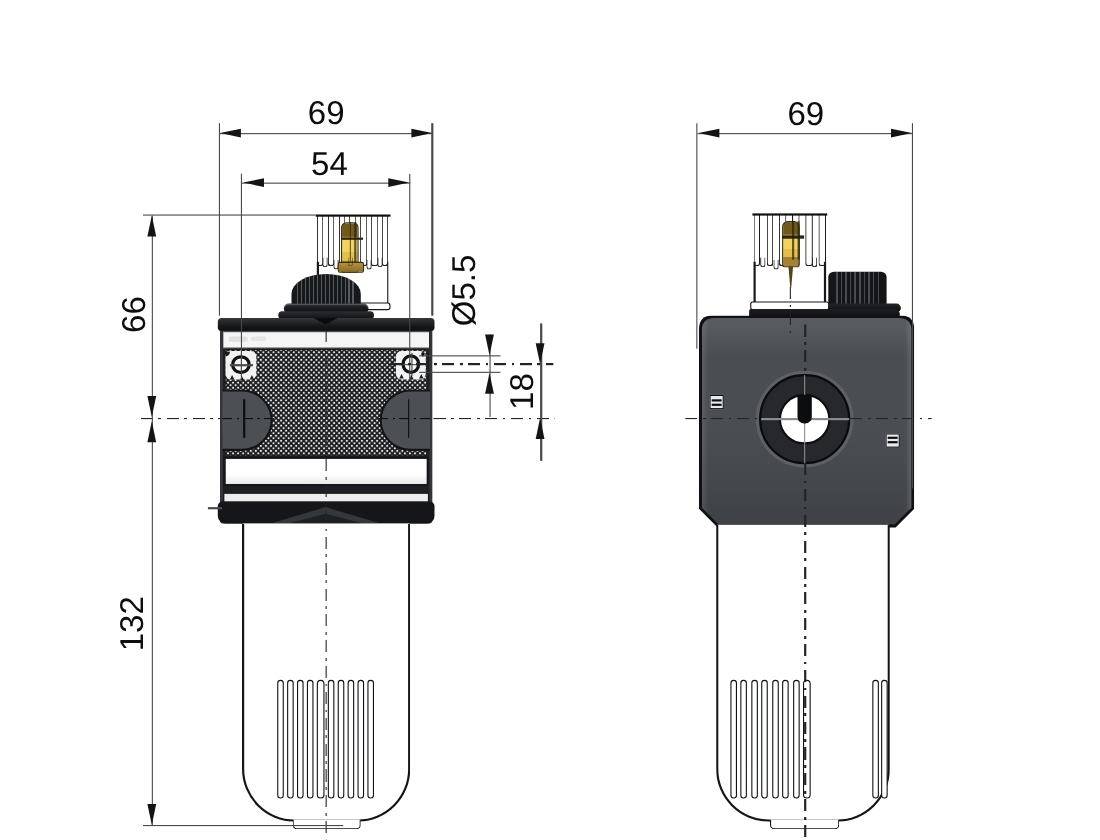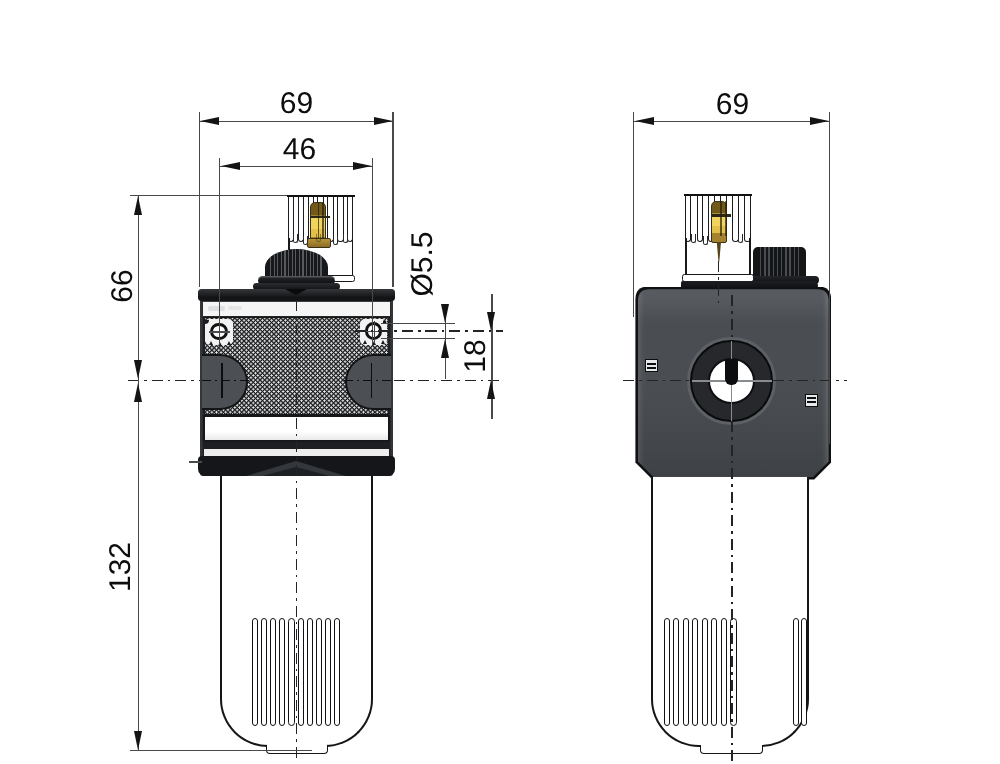--- a/index.html
+++ b/index.html
@@ -221,21 +221,21 @@
     <div class="hline dline" style="left:199.5px;top:72.9px;width:193.5px;"></div>
     <div class="arr arr-left" style="left:200px;top:69px;"></div>
     <div class="arr arr-right" style="left:373.5px;top:69px;"></div>
     <div class="dimtext" style="left:266px;top:41px;width:61px;">69</div>
 
     <div class="vline dlinev" style="left:219.3px;top:110px;height:187px;"></div>
     <div class="vline dlinev" style="left:371.9px;top:110px;height:187px;"></div>
     <div class="hline dline" style="left:220px;top:118.3px;width:152.5px;"></div>
     <div class="arr arr-left" style="left:220.5px;top:114.4px;"></div>
     <div class="arr arr-right" style="left:353.4px;top:114.4px;"></div>
-    <div class="dimtext" style="left:269px;top:86.5px;width:61px;">46</div>
+    <div class="dimtext" style="left:269px;top:86.5px;width:61px;">54</div>
 
     <div class="hline dline" style="left:130px;top:147px;width:157px;"></div>
     <div class="vline dlinev" style="left:137.7px;top:147.8px;height:555px;"></div>
     <div class="arr arr-up" style="left:133.7px;top:148.2px;"></div>
     <div class="arr arr-down" style="left:133.7px;top:312.3px;"></div>
     <div class="arr arr-up" style="left:133.7px;top:334.8px;"></div>
     <div class="arr arr-down" style="left:133.7px;top:683.3px;"></div>
     <div class="dimtext rot" style="left:91.5px;top:223px;width:61px;">66</div>
     <div class="dimtext rot" style="left:80px;top:504px;width:82px;">132</div>
     <div class="hline dline" style="left:130px;top:701.8px;width:182px;"></div>

